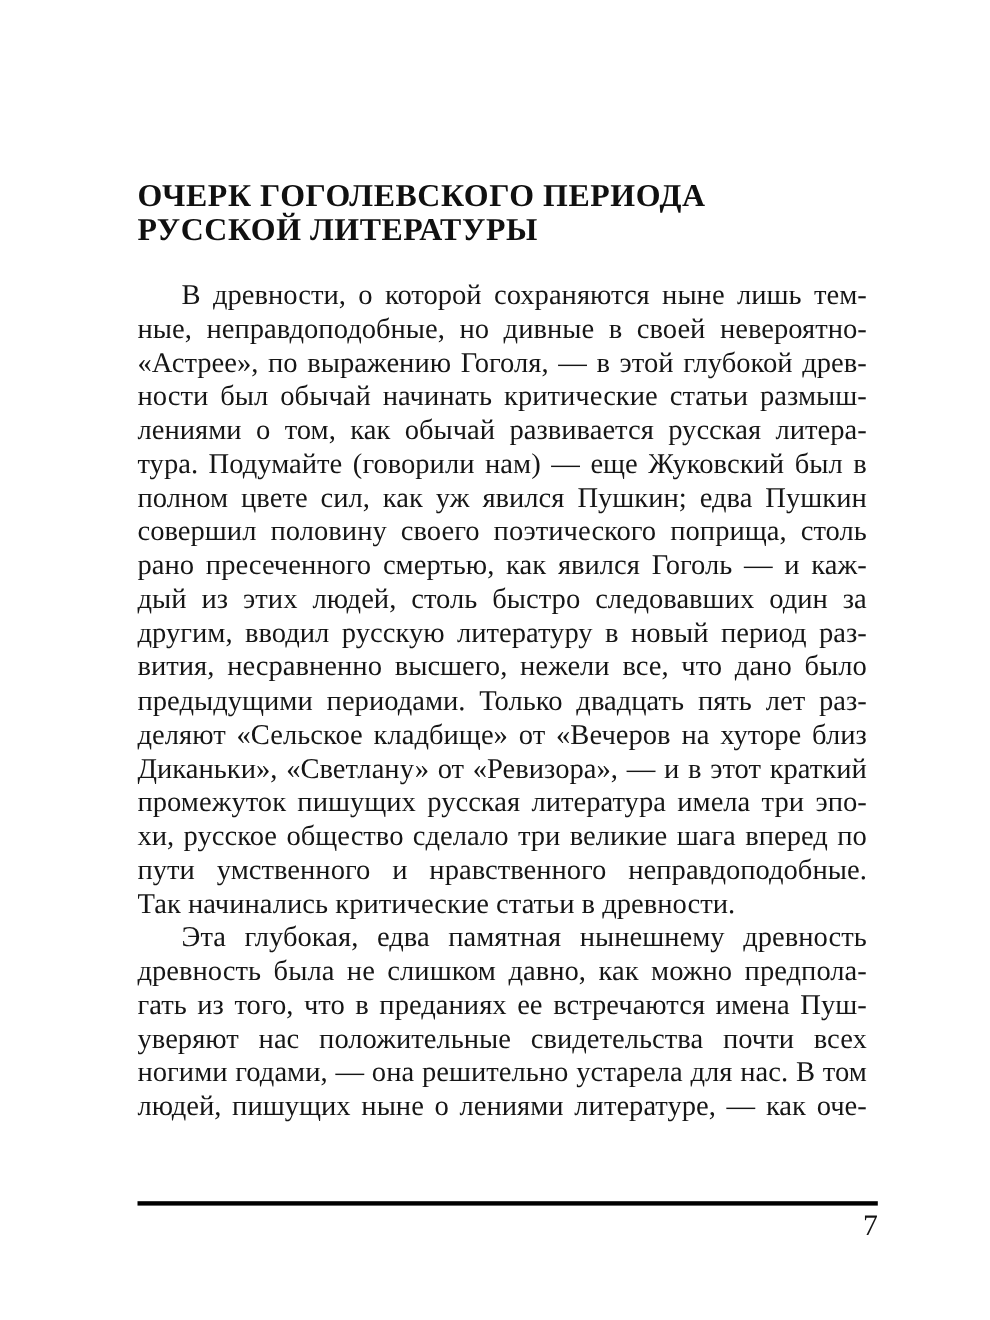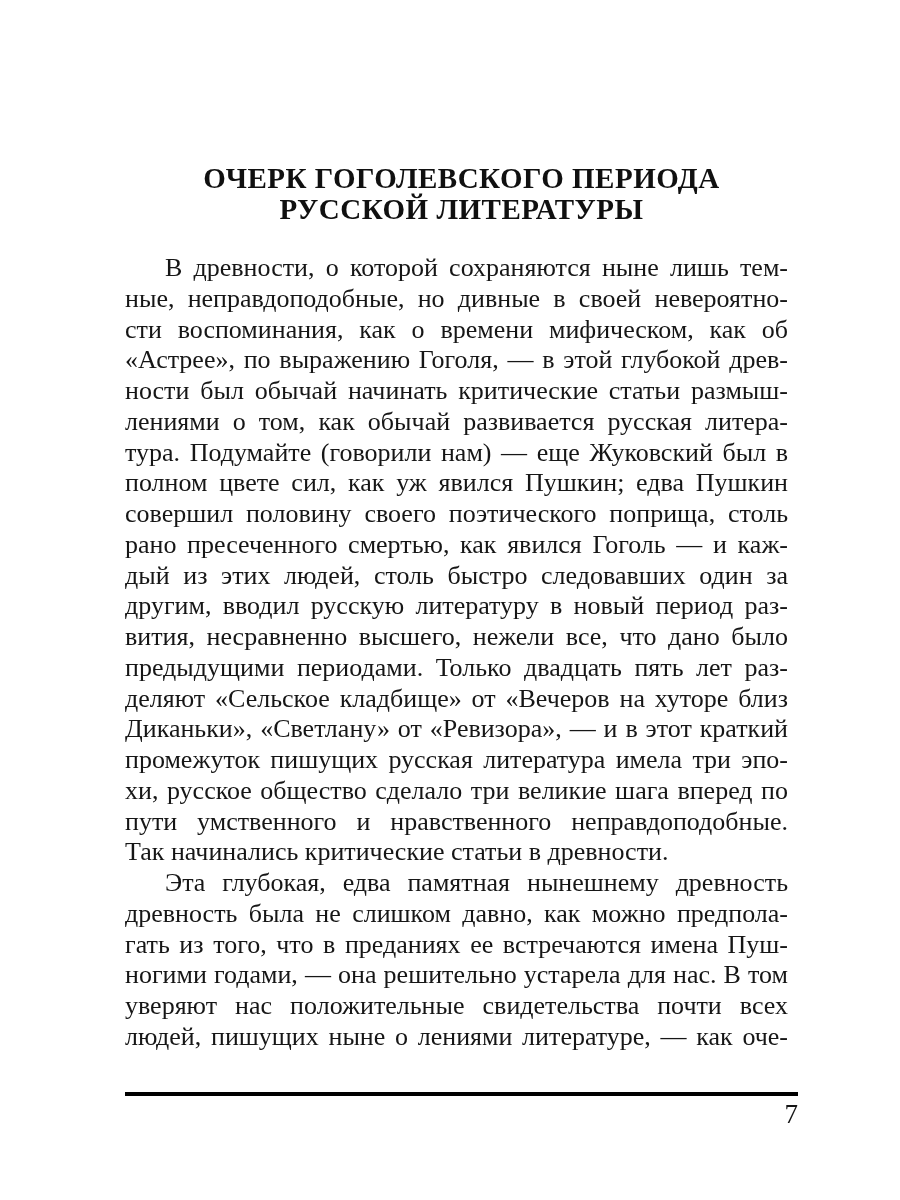--- a/index.html
+++ b/index.html
@@ -11,21 +11,21 @@
   .page {
     position: relative;
     width: 900px; height: 1200px;
     background: #ffffff;
     color: #141414;
     overflow: hidden;
   }
   .chapter-title {
     position: absolute;
     left: 125px; top: 163px; width: 673px;
-    text-align: center;
+    text-align: left;
     font-weight: bold;
     font-size: 29px;
     line-height: 31px;
     letter-spacing: 0.5px;
     color: #101010;
   }
   .body-text {
     position: absolute;
     left: 125px; top: 253px; width: 663px;
     font-size: 26px;
@@ -59,21 +59,20 @@
 
   <div class="chapter-title">
     <div>ОЧЕРК ГОГОЛЕВСКОГО ПЕРИОДА</div>
     <div>РУССКОЙ ЛИТЕРАТУРЫ</div>
   </div>
 
   <div class="body-text">
       <div>
         <div class="text-line indent">В древности, о которой сохраняются ныне лишь тем-</div>
         <div class="text-line">ные, неправдоподобные, но дивные в своей невероятно-</div>
-        <div class="text-line">сти воспоминания, как о времени мифическом, как об</div>
         <div class="text-line">«Астрее», по выражению Гоголя, — в этой глубокой древ-</div>
         <div class="text-line">ности был обычай начинать критические статьи размыш-</div>
         <div class="text-line">лениями о том, как обычай развивается русская литера-</div>
         <div class="text-line">тура. Подумайте (говорили нам) — еще Жуковский был в</div>
         <div class="text-line">полном цвете сил, как уж явился Пушкин; едва Пушкин</div>
         <div class="text-line">совершил половину своего поэтического поприща, столь</div>
         <div class="text-line">рано пресеченного смертью, как явился Гоголь — и каж-</div>
         <div class="text-line">дый из этих людей, столь быстро следовавших один за</div>
         <div class="text-line">другим, вводил русскую литературу в новый период раз-</div>
         <div class="text-line">вития, несравненно высшего, нежели все, что дано было</div>
@@ -82,22 +81,22 @@
         <div class="text-line">Диканьки», «Светлану» от «Ревизора», — и в этот краткий</div>
         <div class="text-line">промежуток пишущих русская литература имела три эпо-</div>
         <div class="text-line">хи, русское общество сделало три великие шага вперед по</div>
         <div class="text-line">пути умственного и нравственного неправдоподобные.</div>
         <div class="text-line flush">Так начинались критические статьи в древности.</div>
       </div>
       <div>
         <div class="text-line indent">Эта глубокая, едва памятная нынешнему древность</div>
         <div class="text-line">древность была не слишком давно, как можно предпола-</div>
         <div class="text-line">гать из того, что в преданиях ее встречаются имена Пуш-</div>
+        <div class="text-line">уверяют нас положительные свидетельства почти всех</div>
         <div class="text-line">ногими годами, — она решительно устарела для нас. В том</div>
-        <div class="text-line">уверяют нас положительные свидетельства почти всех</div>
         <div class="text-line">людей, пишущих ныне о лениями литературе, — как оче-</div>
       </div>
     </div>
 
   <div class="footer-rule"></div>
 
   <div class="page-number">7</div>
 
 </div>
 

